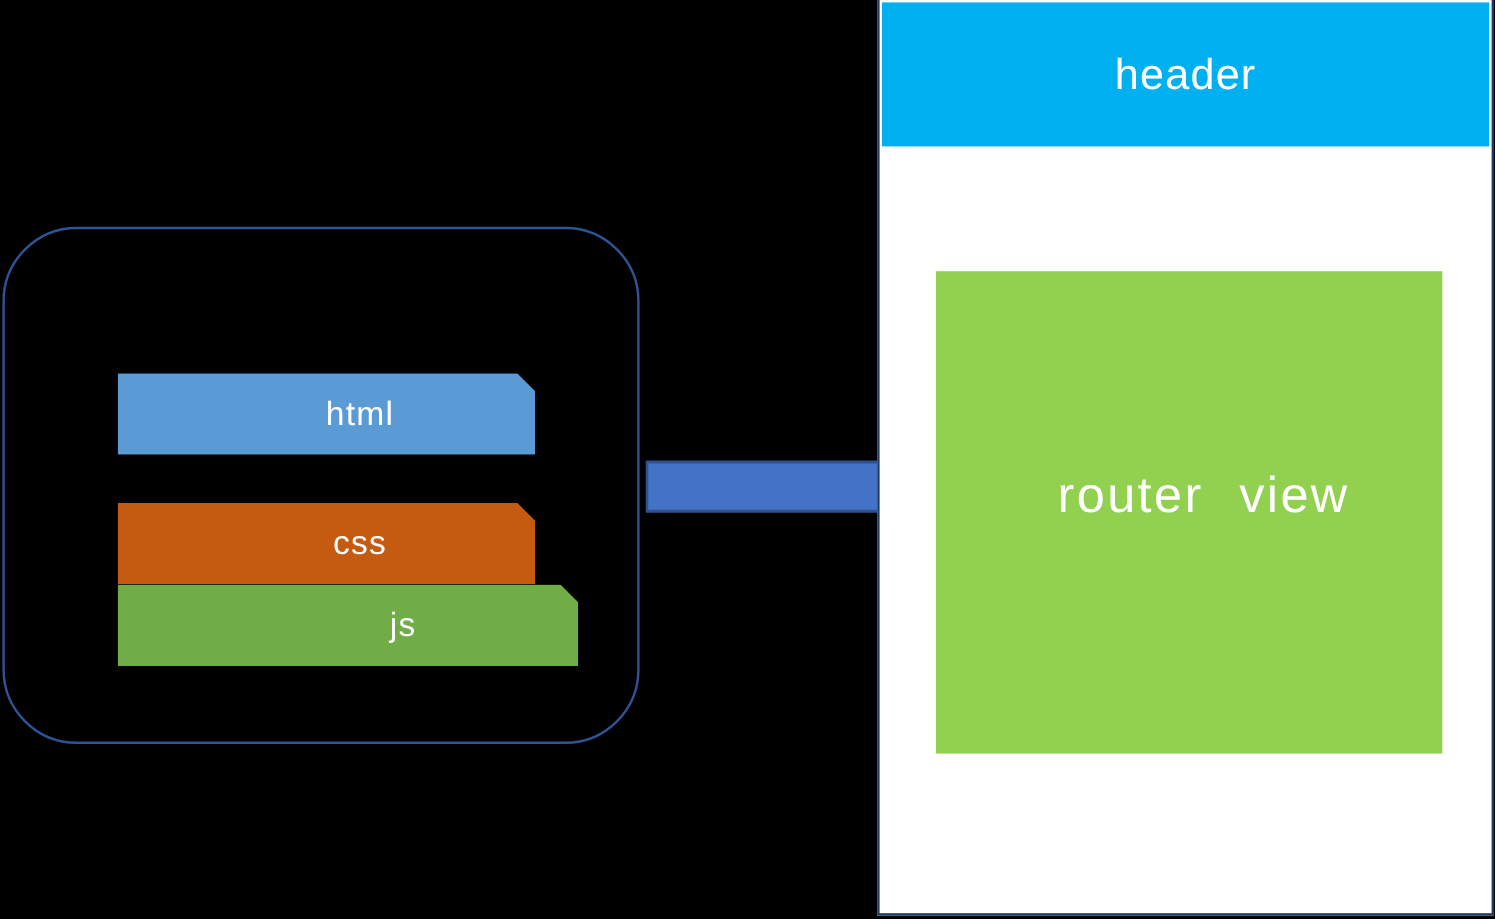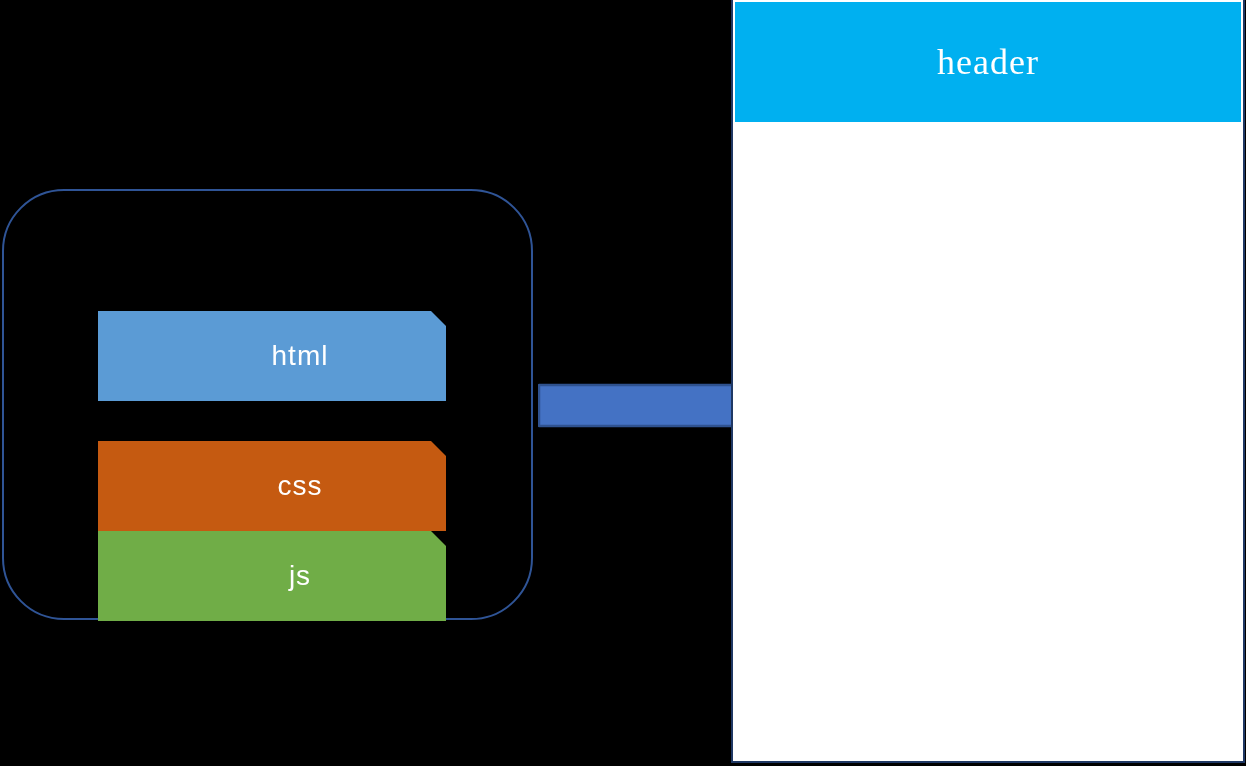--- a/index.html
+++ b/index.html
@@ -28,21 +28,21 @@
   }
   .bar-stack {
     position: absolute;
     left: 98px;
     top: 311px;
     width: 348px;
   }
   .bar {
     position: relative;
     width: 348px;
-    height: 90px;
+    height: 68px;
     display: flex;
     align-items: center;
     justify-content: center;
     
     clip-path: polygon(0 0, calc(100% - 15px) 0, 100% 15px, 100% 100%, 0 100%);
   }
   .bar .bar-label {
     color: #fff;
     font-size: 28px;
     font-weight: 300;
@@ -77,21 +77,20 @@
     height: 120px;
     display: flex;
     align-items: center;
     justify-content: center;
   }
   .panel-header .header-label {
     color: #fff;
     font-size: 36px;
     font-weight: 300;
     letter-spacing: 1px;
-    font-family: Liberation Serif, serif;
   }
   .router-view-box {
     position: absolute;
     left: 780px;
     top: 226px;
     width: 422px;
     height: 402px;
     display: flex;
     align-items: center;
     justify-content: center;
@@ -112,29 +111,32 @@
 
   <div class="source-outline" style="border-color: rgb(47, 84, 150);"></div>
 
   <div class="bar-stack">
     <div class="bar" style="background-color: rgb(91, 155, 213);">
       <span class="bar-label">html</span>
     </div>
     <div class="bar" style="background-color: rgb(197, 90, 17); margin-top: 40px;">
       <span class="bar-label">css</span>
     </div>
-    <div class="bar" style="background-color: rgb(112, 173, 71);">
+    <div class="bar" style="background-color: rgb(112, 173, 71); padding-left: 36px;">
       <span class="bar-label">js</span>
     </div>
   </div>
 
   <svg class="flow-arrow" viewBox="0 0 244 87" aria-hidden="true">
     <polygon points="1,21 196,21 196,1 242,43 196,85 196,62 1,62" stroke-width="2.5" stroke-linejoin="round" style="fill: rgb(68, 114, 196); stroke: rgb(47, 82, 143);"></polygon>
   </svg>
 
   <div class="browser-panel" style="border-color: rgb(31, 56, 100); background-color: rgb(255, 255, 255);">
     <div class="panel-header" style="background-color: rgb(0, 176, 240);">
       <span class="header-label" style="color: rgb(255, 255, 255);">header</span>
     </div>
   </div>
 
+  <div class="router-view-box" style="background-color: rgb(146, 208, 80);">
+    <span class="router-view-label" style="color: rgb(255, 255, 255);">router view</span>
+  </div>
 
 </div>
 
 </body></html>

